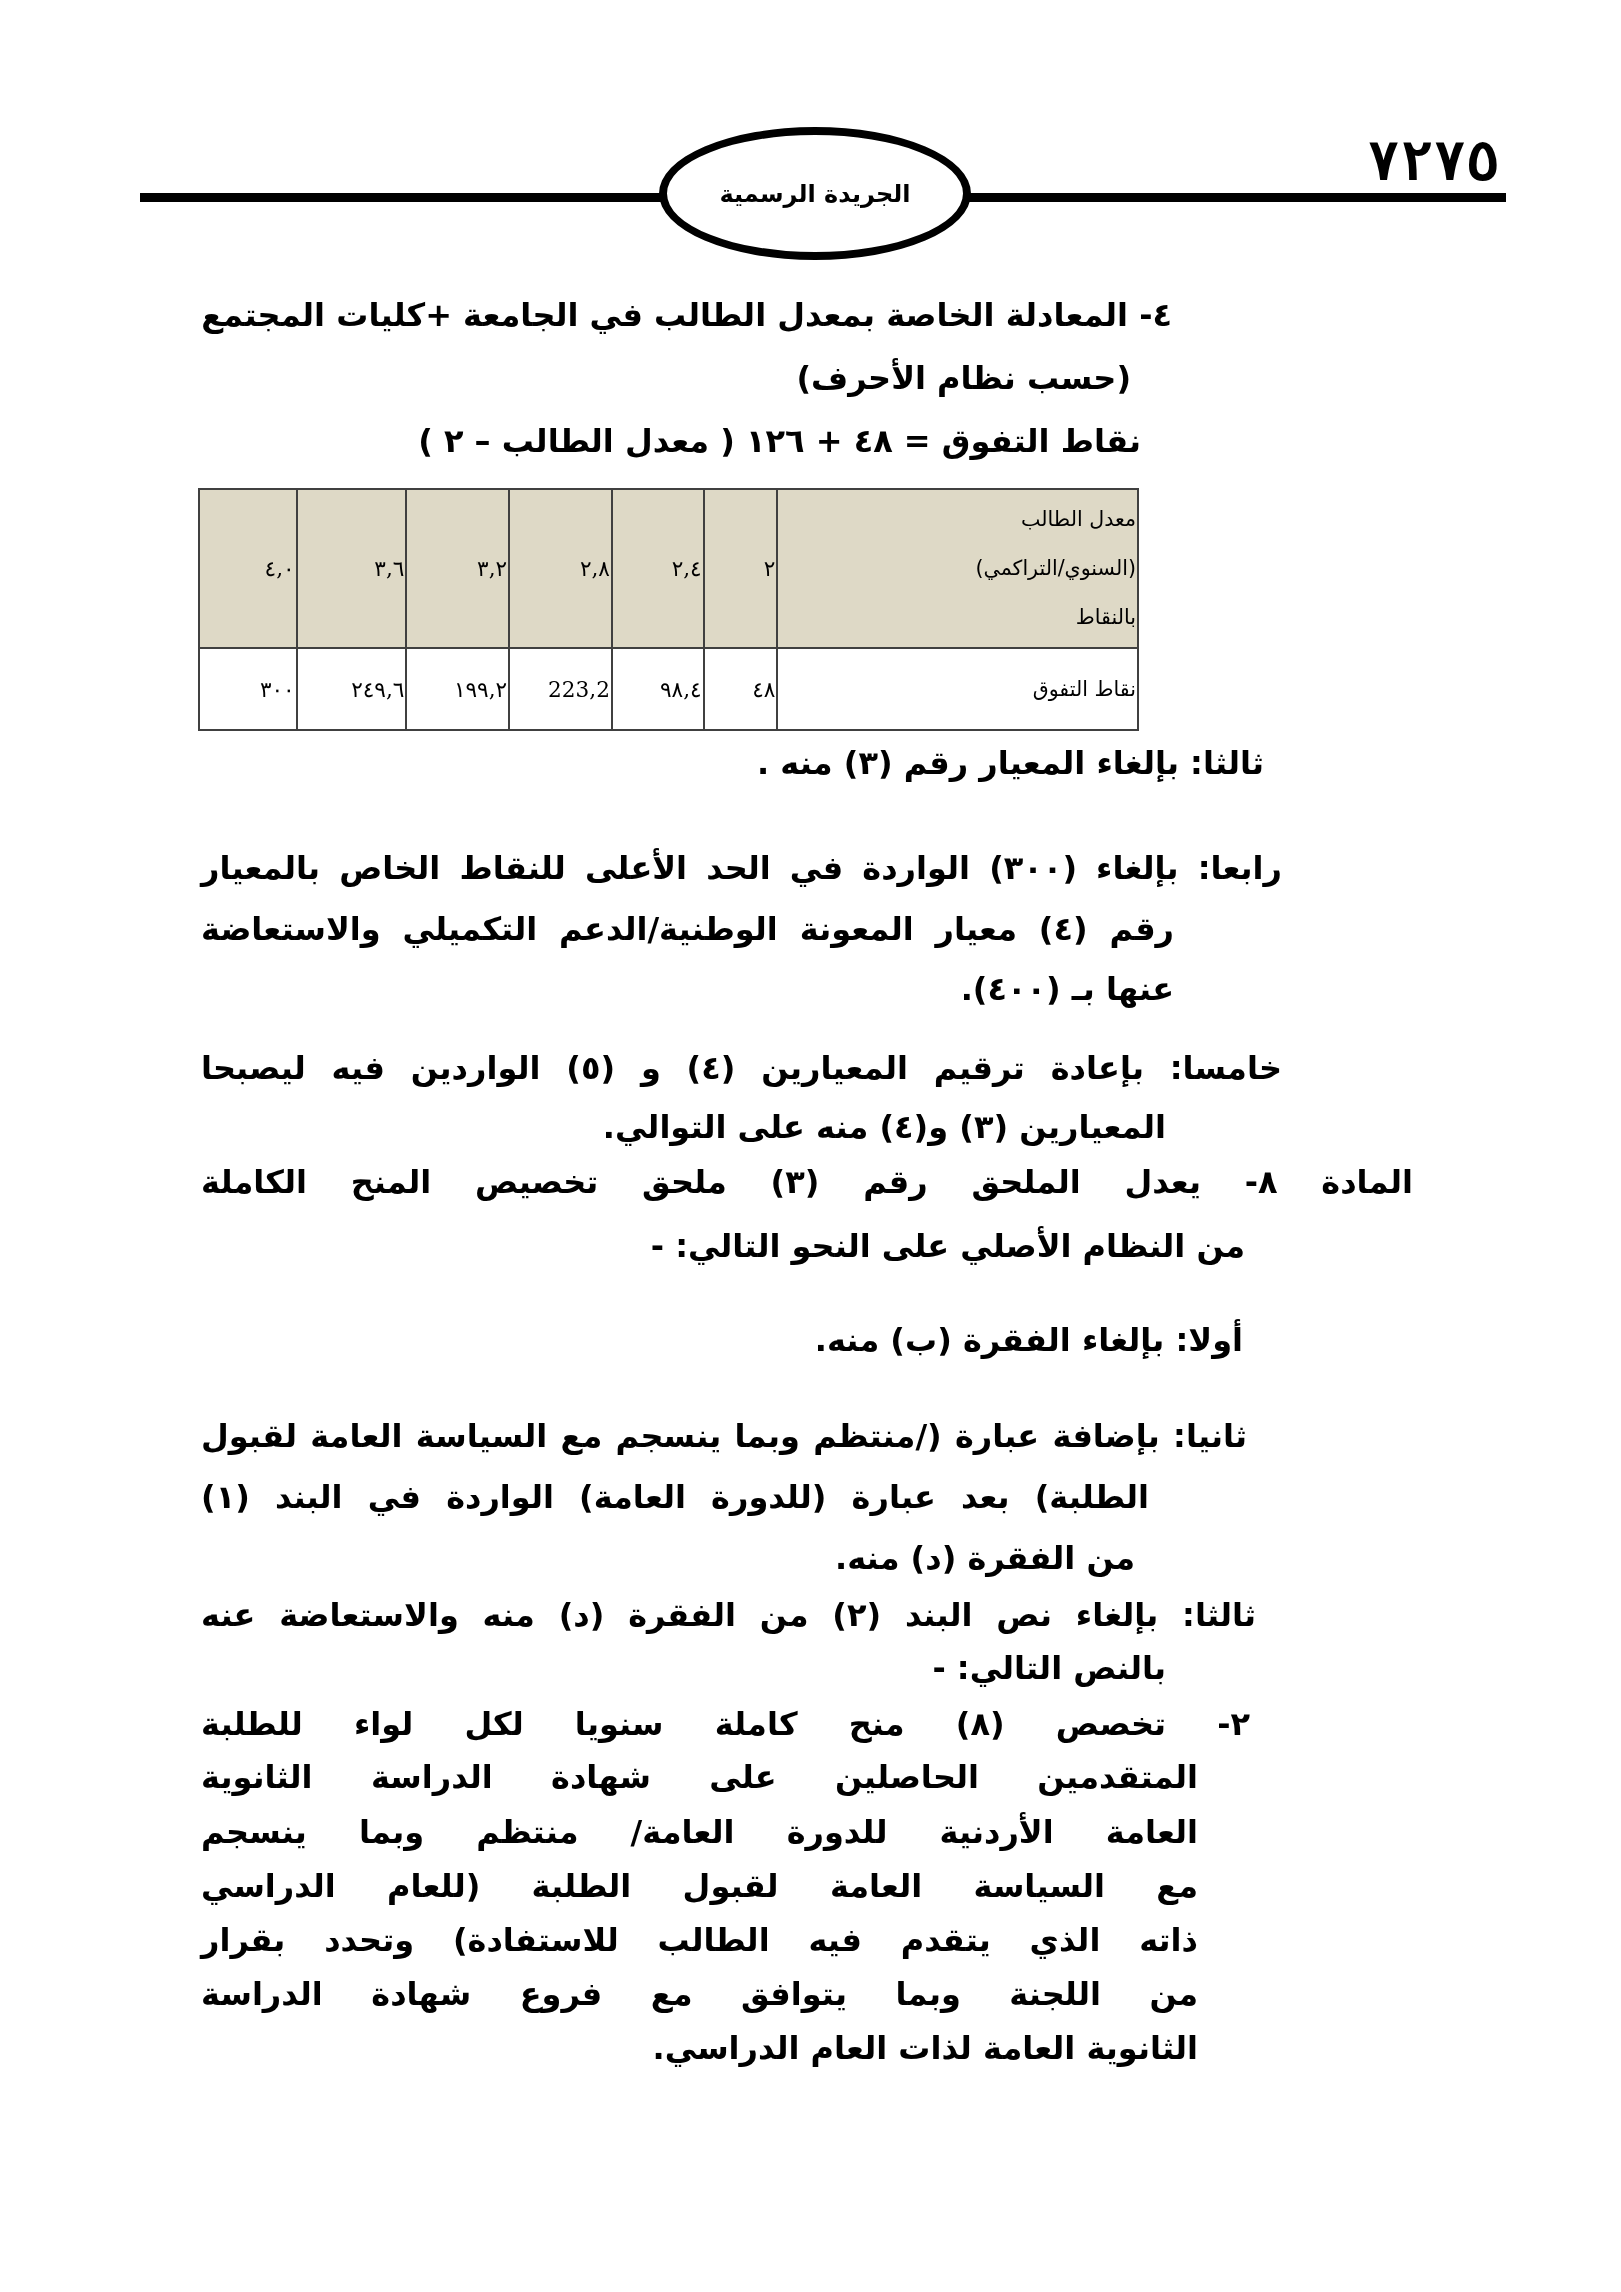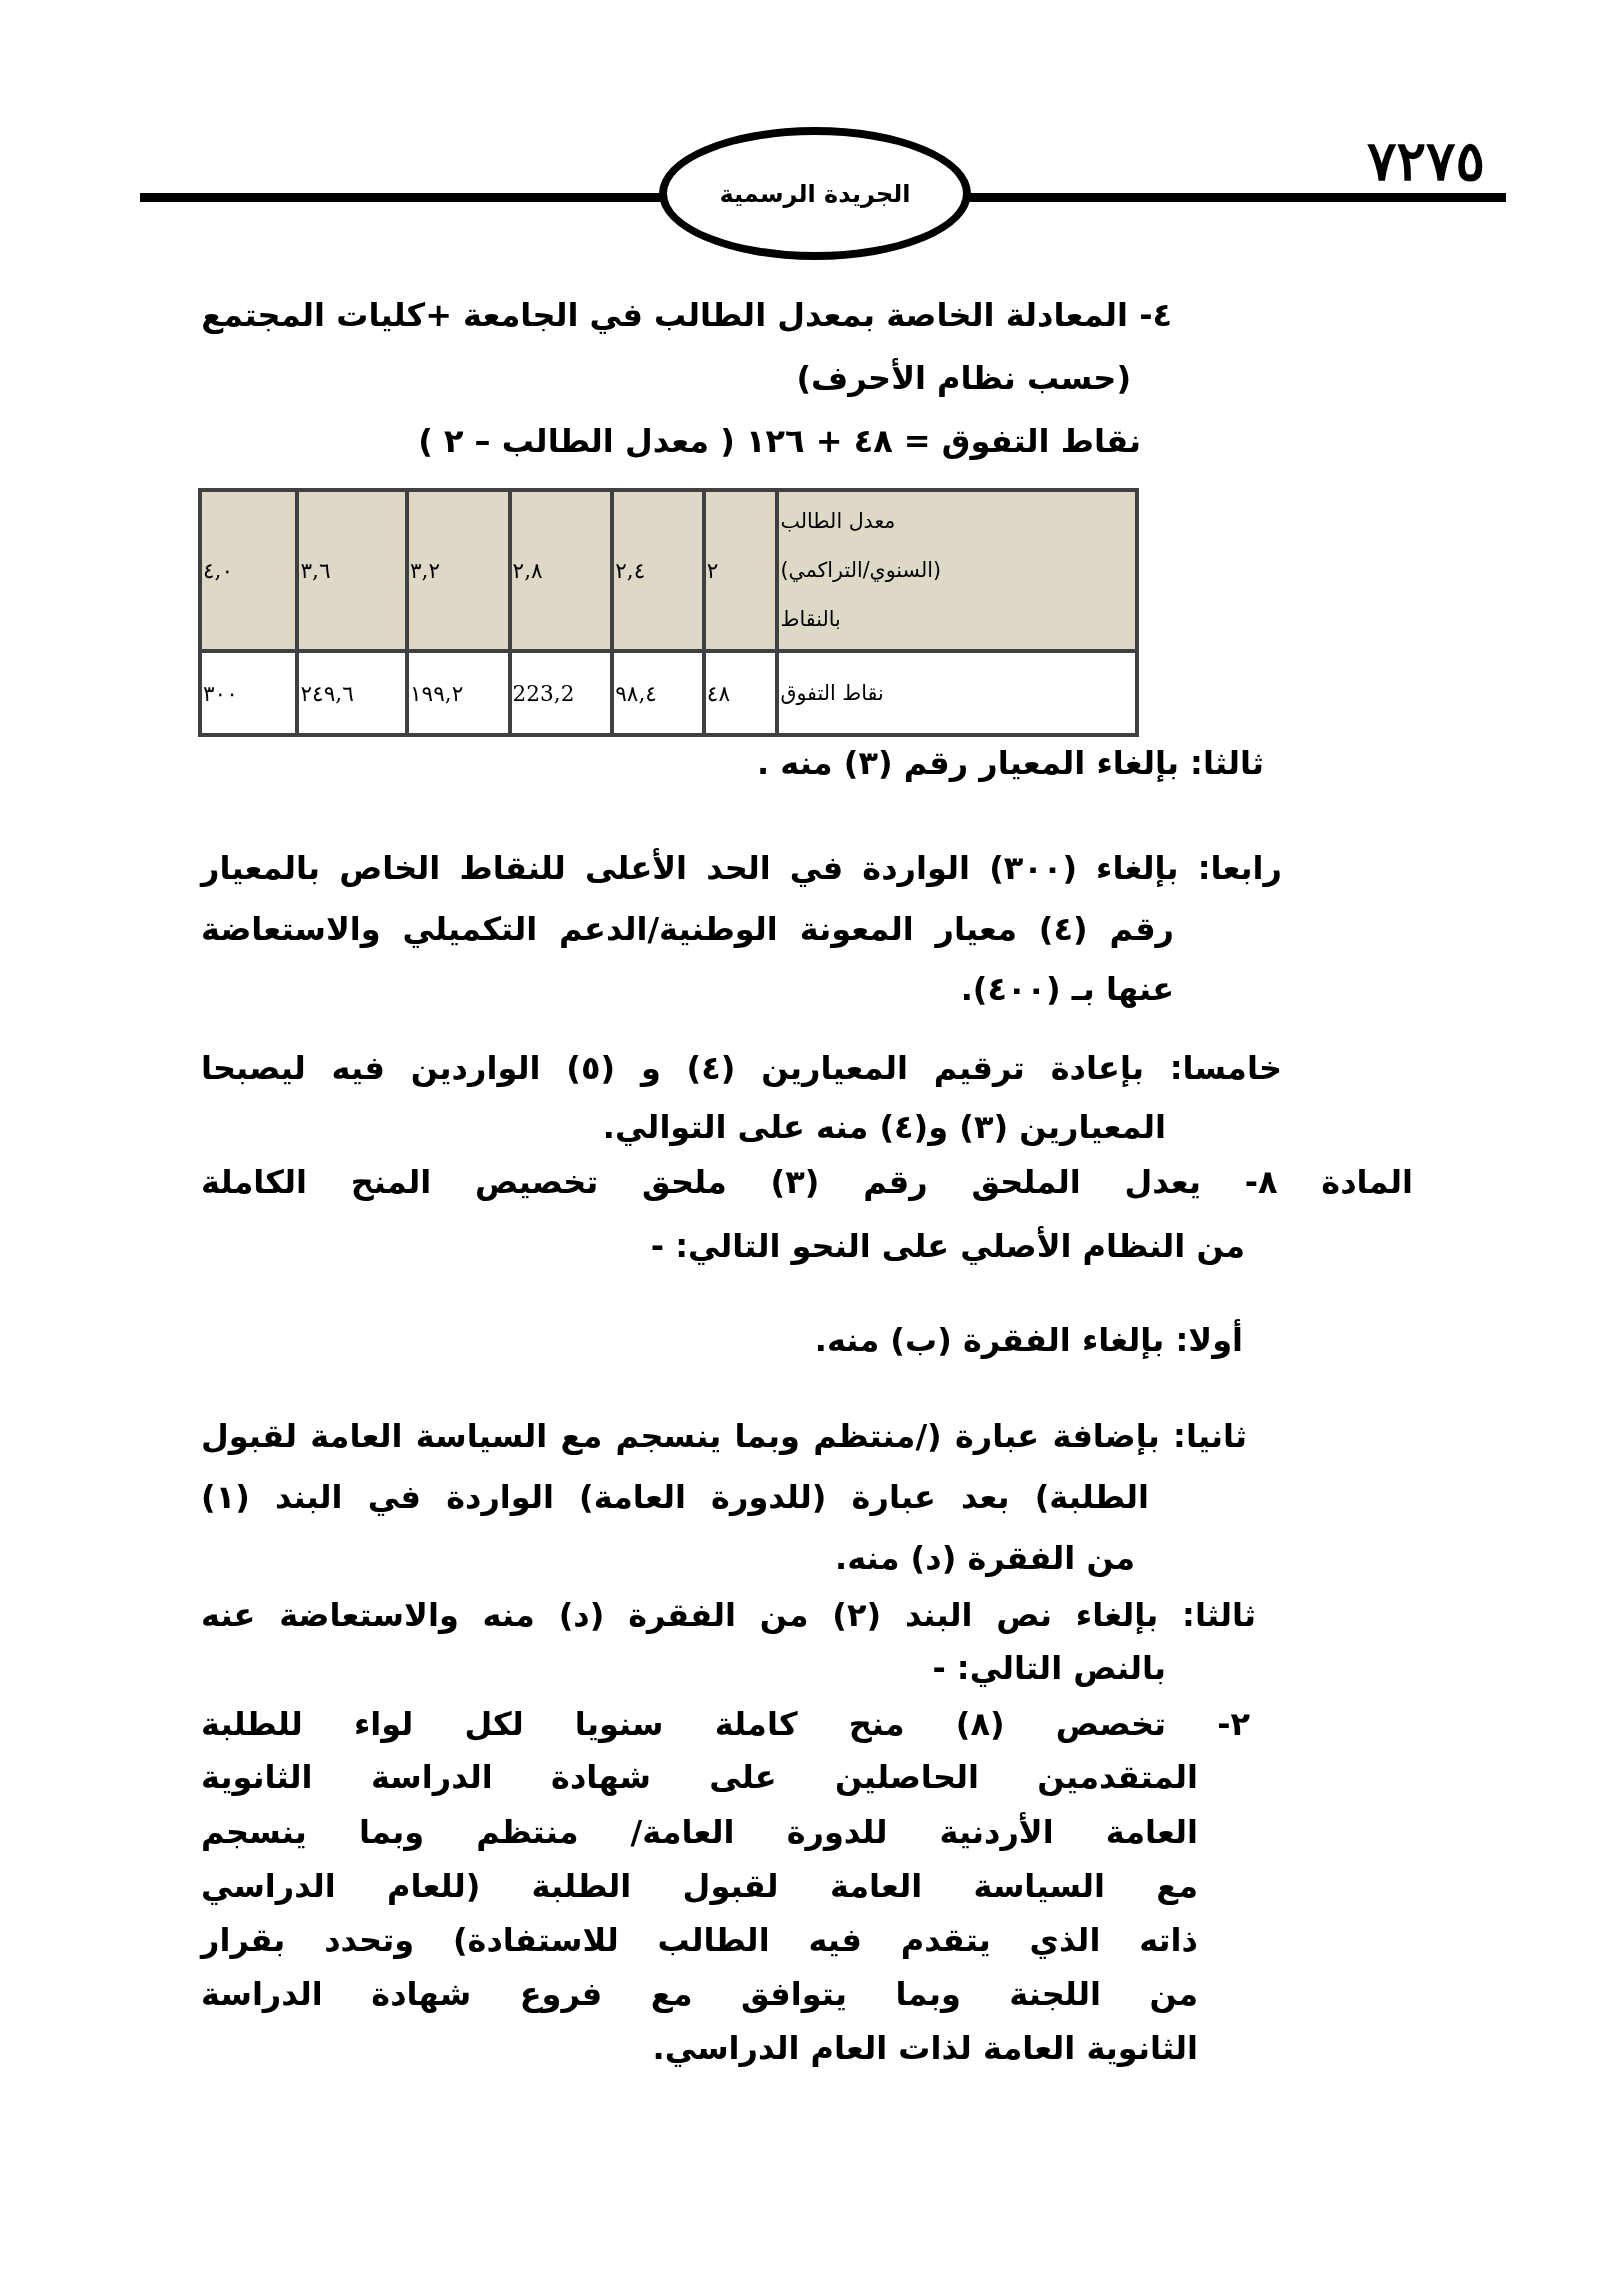--- a/index.html
+++ b/index.html
@@ -5,35 +5,35 @@
     html, body { margin: 0; padding: 0; background: #ffffff; }
     body { width: 1621px; height: 2293px; position: relative; overflow: hidden;
            font-family: "DejaVu Sans", "Liberation Sans", sans-serif; color: #000; }
 
     
     .wm { position: absolute; pointer-events: none; }
 
     
     .hdr-line { position: absolute; top: 193px; height: 8.8px; background: #000; }
     .page-num { position: absolute; left: 1367px; top: 129px; width: 147px; text-align: left;
-                font-family: Liberation Sans, sans-serif; font-size: 55px; font-weight: bold; direction: ltr; }
+                font-family: Liberation Mono, monospace; font-size: 55px; font-weight: bold; direction: ltr; }
     .oval { position: absolute; left: 659px; top: 127px; width: 312px; height: 133px;
             border: 8.8px solid #000; border-radius: 50%; box-sizing: border-box; background: rgba(255,255,255,0.25);
             display: flex; align-items: center; justify-content: center; }
     .oval span { font-family: "DejaVu Sans", sans-serif; font-weight: bold; font-size: 24px; }
 
     
     .ln { position: absolute; direction: rtl; font-family: "DejaVu Sans", sans-serif; font-weight: bold;
           font-size: 32px; line-height: 43px; white-space: nowrap; text-align: right; }
     .ln.j { text-align: justify; text-align-last: justify; white-space: normal; }
 
     
     .tbl { position: absolute; left: 198px; top: 488px; width: 941px; border-collapse: collapse;
            direction: ltr; font-family: "DejaVu Serif", serif; }
-    .tbl td { border: 4px solid #404040; text-align: left; vertical-align: middle; font-size: 21.6px; }
+    .tbl td { border: 2px solid #404040; text-align: right; vertical-align: middle; font-size: 21.6px; }
     .tbl tr.hdr td { background: rgba(218,212,190,0.88); height: 155px; }
     .tbl tr.body td { background: rgba(255,255,255,0.6); height: 78px; }
     .tbl td.label { direction: rtl; font-family: "DejaVu Sans", sans-serif; font-size: 20.6px; line-height: 49px; }
   </style>
 </head>
 <body>
 
 <div class="wm">
   
   

